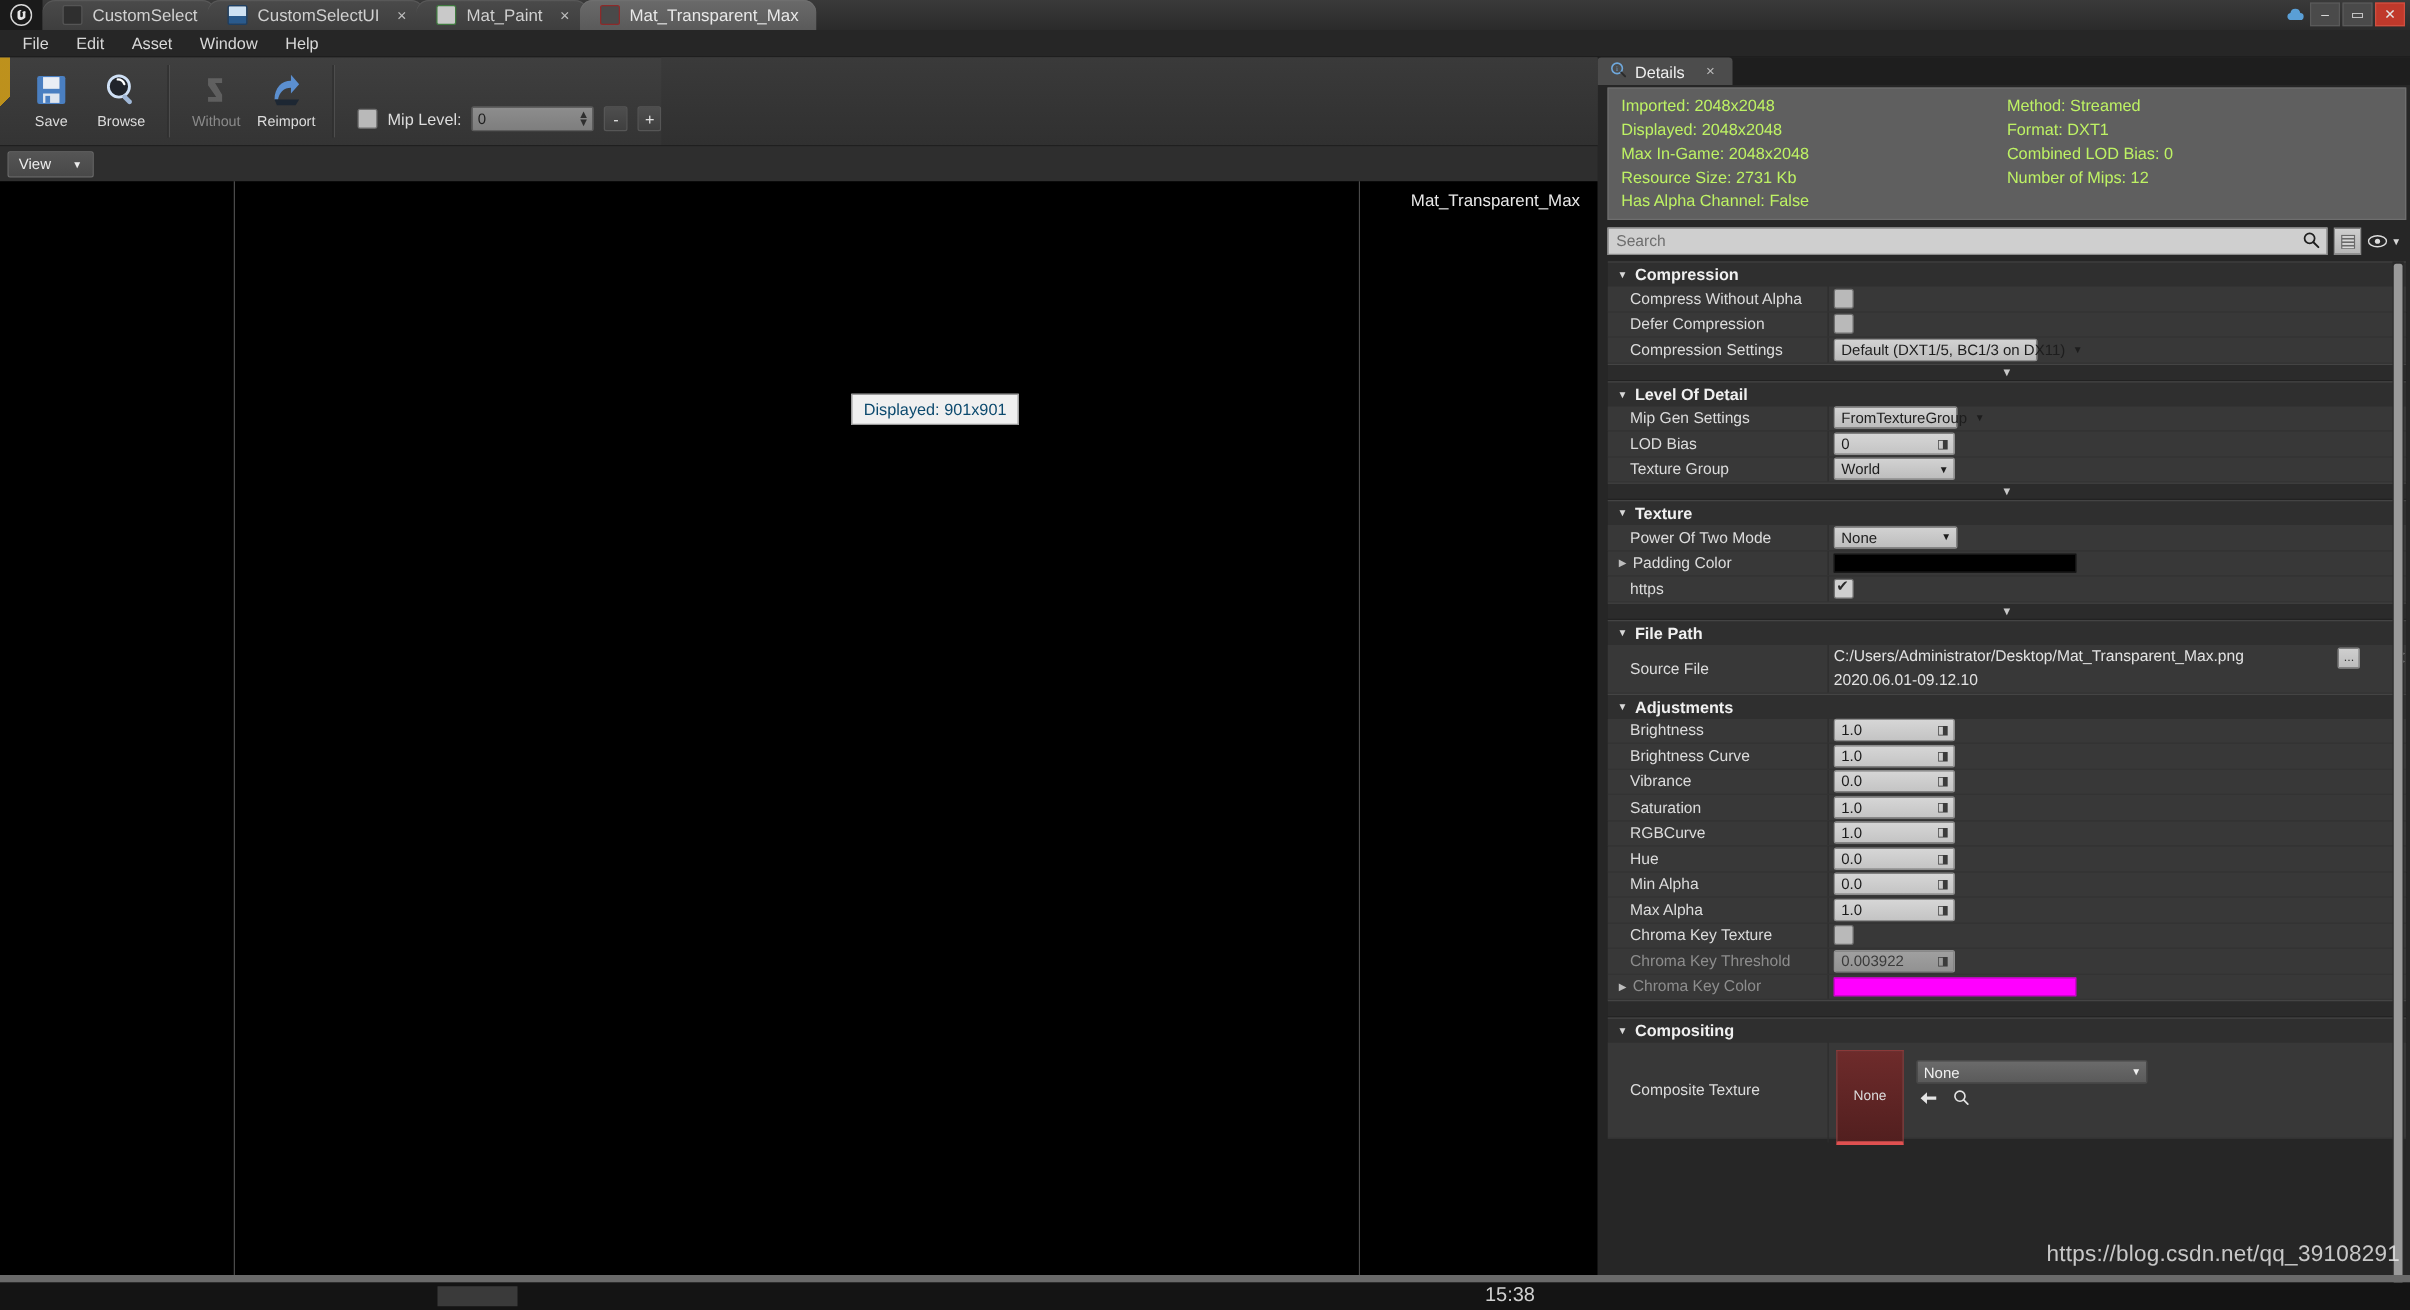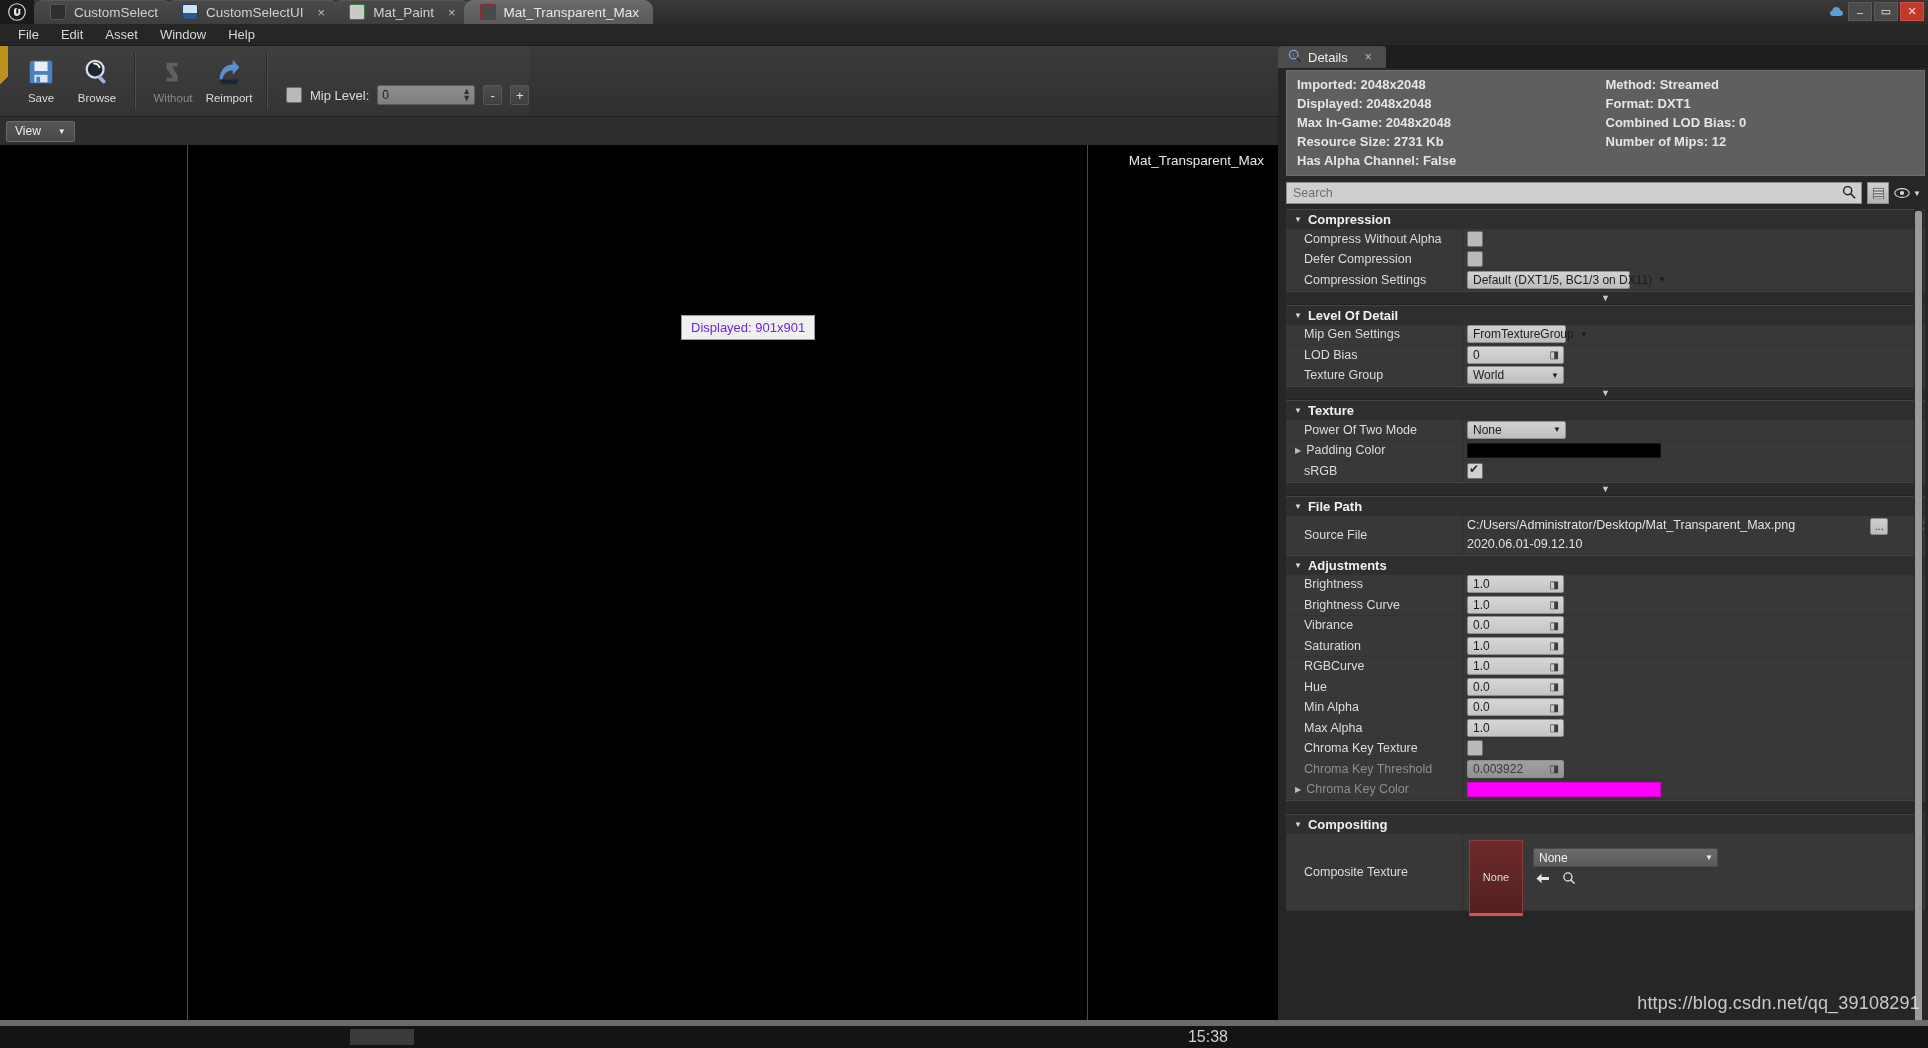--- a/index.html
+++ b/index.html
@@ -196,21 +196,21 @@
   .vp-canvas { flex: 1 1 auto; background: #000; position: relative; }
   .vp-right { width: 190px; background: #000; border-left:1px solid #4a4a4a;}
   .asset-name {
     position: absolute; right: 14px; top: 8px;
     font-size: 13.5px; color: #e9e9e9;
   }
   .tooltip {
     position: absolute;
     left: 493px; top: 170px;
     background: #f0f0f0;
-    color: #6d28d9;
+    color: #0c4a6e;
     border: 1px solid #9a9a9a;
     padding: 4px 9px;
     font-size: 13px;
     white-space: nowrap;
   }
   
   .zoombar {
     height: 22px; background: #2f2f2f;
     display: flex; align-items: center; gap: 8px;
     padding: 0 8px;
@@ -243,21 +243,21 @@
   .det-body { flex: 1 1 auto; display:flex; flex-direction: column; min-height:0; padding: 2px 3px 0 8px; }
 
   .info-block {
     background: #5f5f5f;
     border: 1px solid #6e6e6e;
     padding: 6px 10px 7px 10px;
     display: flex;
     flex: 0 0 auto;
   }
   .info-col { flex: 1 1 50%; display: flex; flex-direction: column; gap: 4px; }
-  .info-col .line { font-size: 13px; color: #e5e5e5; font-weight: bold; }
+  .info-col .line { font-size: 13px; color: #bef264; }
 
   .searchrow { display:flex; align-items:center; gap:5px; padding: 6px 2px 5px 0; flex:0 0 auto;}
   .searchbox {
     flex: 1 1 auto; height: 20px;
     background: #cfcfcf; border: 1px solid #8c8c8c;
     display:flex; align-items:center; padding: 0 6px;
     position: relative;
   }
   .searchbox .ph { font-size: 12.5px; color: #6e6e6e; }
   .searchbox .mag { position:absolute; right:5px; top:2px; }
@@ -664,21 +664,21 @@
             <div class="prow">
               <div class="pname">
                 <span class="exp">▶</span>
                 <span>Padding Color</span>
               </div>
               <div class="pval">
                 <div class="colorbar"></div>
               </div>
             </div>
             <div class="prow">
-              <div class="pname">sRGB</div>
+              <div class="pname">https</div>
               <div class="pval">
                 <div class="cb checked"></div>
               </div>
             </div>
             <div class="sep-arrow">▼</div>
 
             <div class="cat-header">
               <span class="tri">▼</span>
               <span>File Path</span>
             </div>

